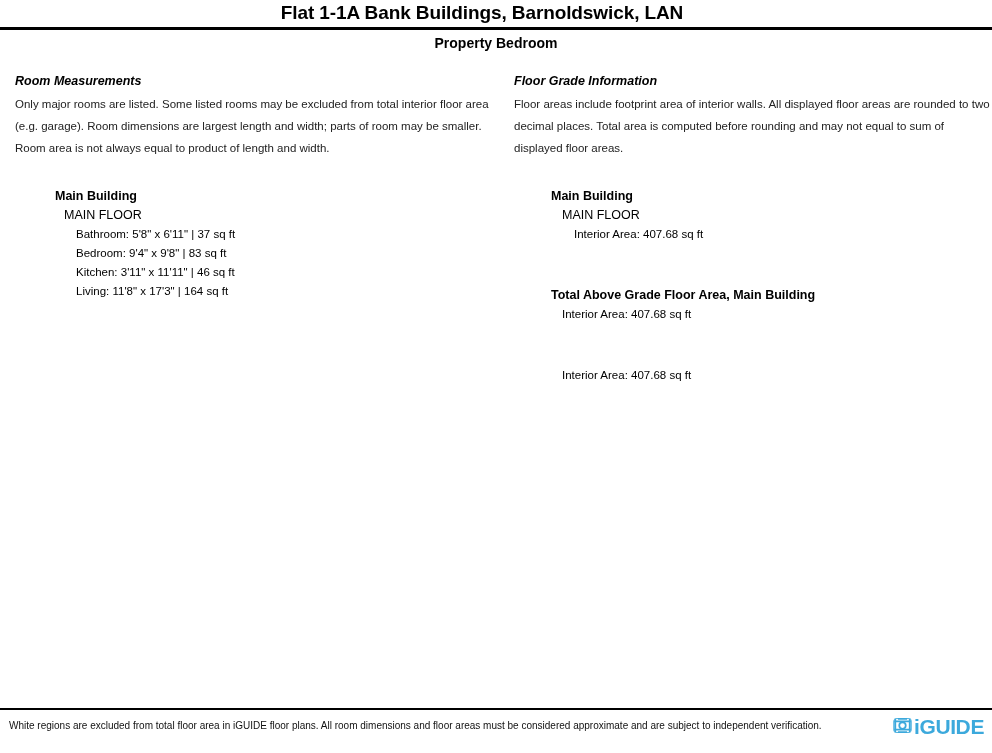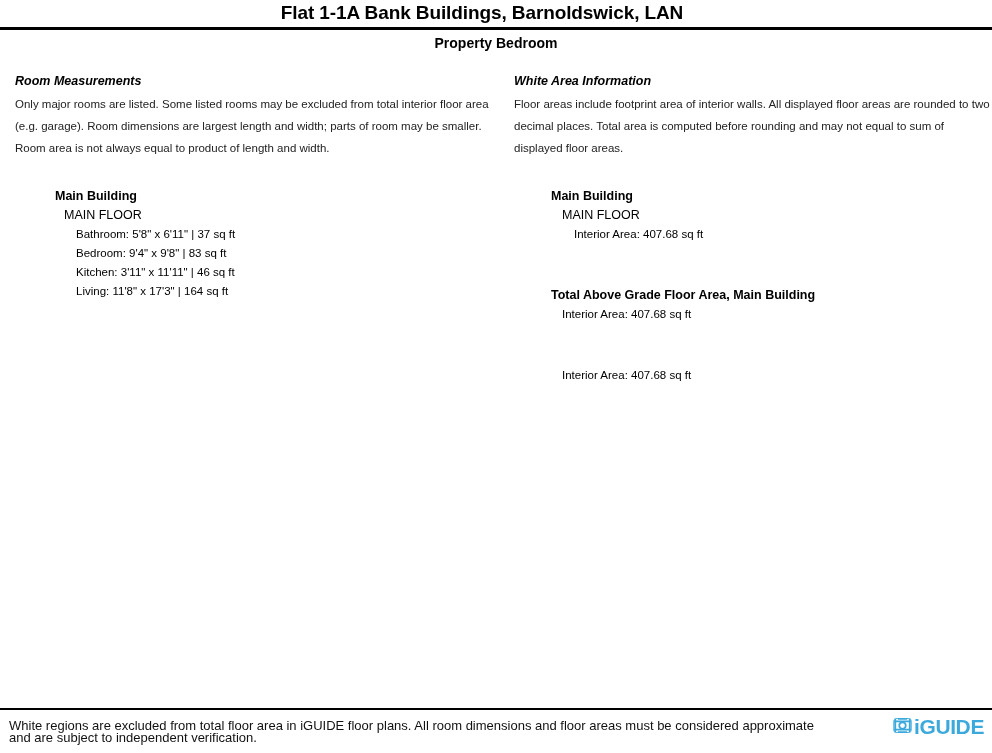--- a/index.html
+++ b/index.html
@@ -112,21 +112,21 @@
     top: 708px;
     width: 992px;
     height: 2px;
     background: #000000;
   }
   .footer-note {
     position: absolute;
     left: 9px;
     top: 720px;
     width: 830px;
-    font-size: 13px;
+    font-size: 10px;
     line-height: 12px;
     color: #111111;
   }
   .brand {
     position: absolute;
     right: 8px;
     top: 716px;
     display: flex;
     gap: 2px;
   }
@@ -158,21 +158,21 @@
     <div class="lvl-building">Main Building</div>
     <div class="lvl-floor">MAIN FLOOR</div>
     <div class="lvl-item">Bathroom: 5'8" x 6'11" | 37 sq ft</div>
     <div class="lvl-item">Bedroom: 9'4" x 9'8" | 83 sq ft</div>
     <div class="lvl-item">Kitchen: 3'11" x 11'11" | 46 sq ft</div>
     <div class="lvl-item">Living: 11'8" x 17'3" | 164 sq ft</div>
   </div>
 </div>
 
 <div class="col col-right">
-  <div class="section-heading">White Area Information</div>
+  <div class="section-heading">Floor Grade Information</div>
   <p class="section-note">Floor areas include footprint area of interior walls. All displayed floor areas are rounded to two decimal places. Total area is computed before rounding and may not equal to sum of displayed floor areas.</p>
 
   <div class="tree-block">
     <div class="lvl-building">Main Building</div>
     <div class="lvl-floor">MAIN FLOOR</div>
     <div class="lvl-item">Interior Area: 407.68 sq ft</div>
   </div>
 
   <div class="tree-block gap">
     <div class="total-heading">Total Above Grade Floor Area, Main Building</div>

